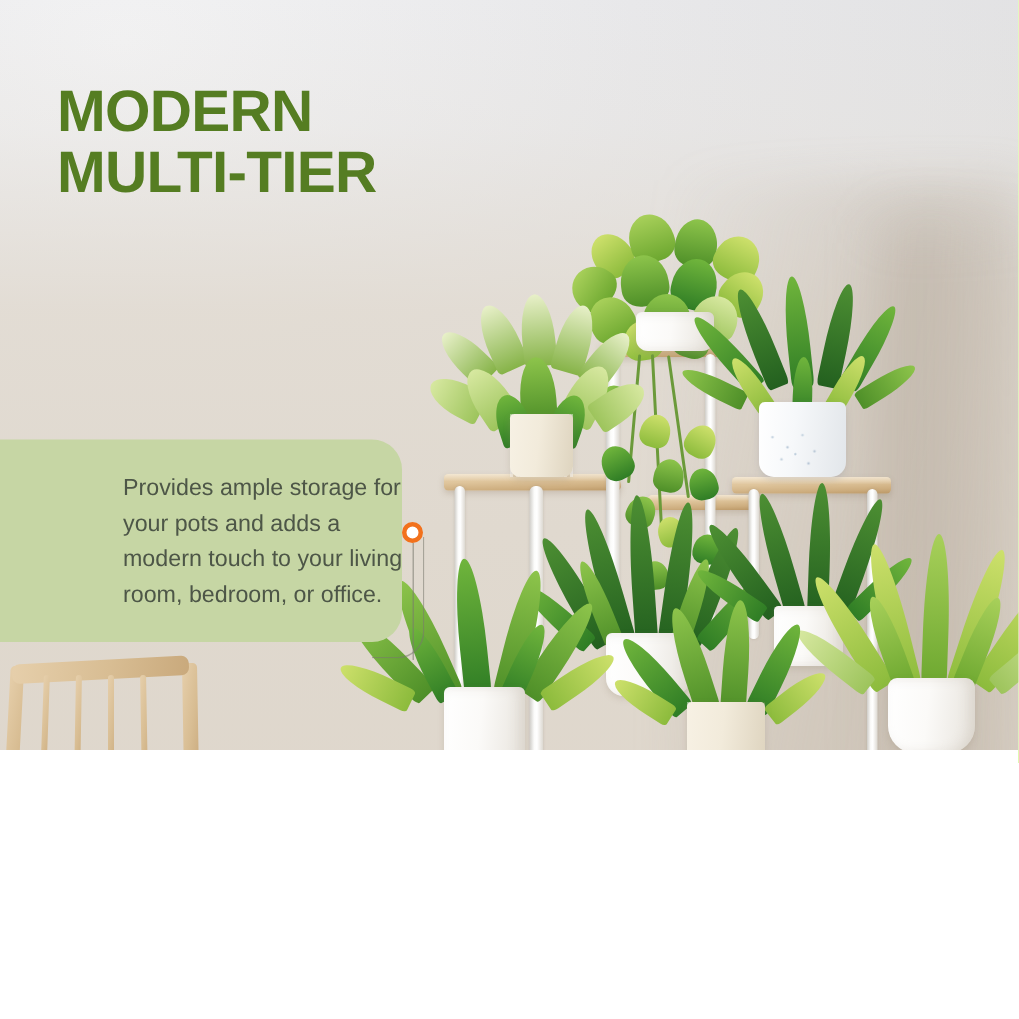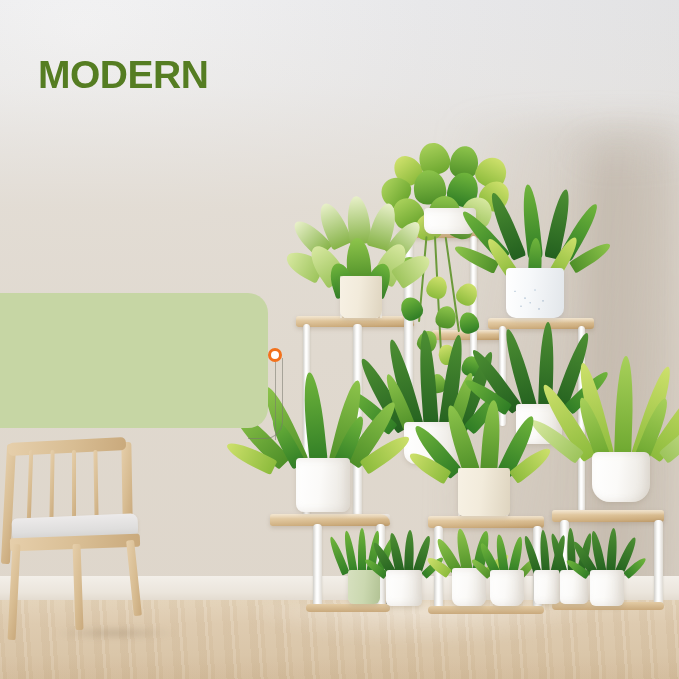--- a/index.html
+++ b/index.html
@@ -1,19 +1,19 @@
 <!DOCTYPE html>
 <html><head>
 <meta charset="utf-8">
 <style>
   html,body{margin:0;padding:0;background:#fff;}
   body{font-family:"Liberation Sans",sans-serif;}
 
   #stage{
-    position:relative;width:679px;height:679px;overflow:hidden;
+    position:relative;width:679px;height:500px;overflow:hidden;
     background:#bef264;
   }
 
   
   .scene{position:absolute;inset:0;overflow:hidden;}
   .wall-top{
     position:absolute;left:0;top:0;width:679px;height:679px;
     background:
       radial-gradient(120% 80% at 12% 4%, #f2f2f3 0%, #e8e8ea 42%, #dededf 100%);
   }
@@ -484,22 +484,24 @@
           <div class="soil"></div>
           <div class="body" style="border-radius:3px 3px 6px 6px;"></div>
         </div>
       </div>
 
     </div>
   </div>
 
   <div class="headline">
     <div>MODERN</div>
+    <div>MULTI-TIER</div>
   </div>
 
 
   <div class="infopanel"></div>
+  <div class="infotext">Provides ample storage for your pots and adds a modern touch to your living room, bedroom, or office.</div>
 
   <div class="callout-line"></div>
   <div class="callout-stem"></div>
   <div class="callout-dot"></div>
 
 </div>
 
 </body></html>

